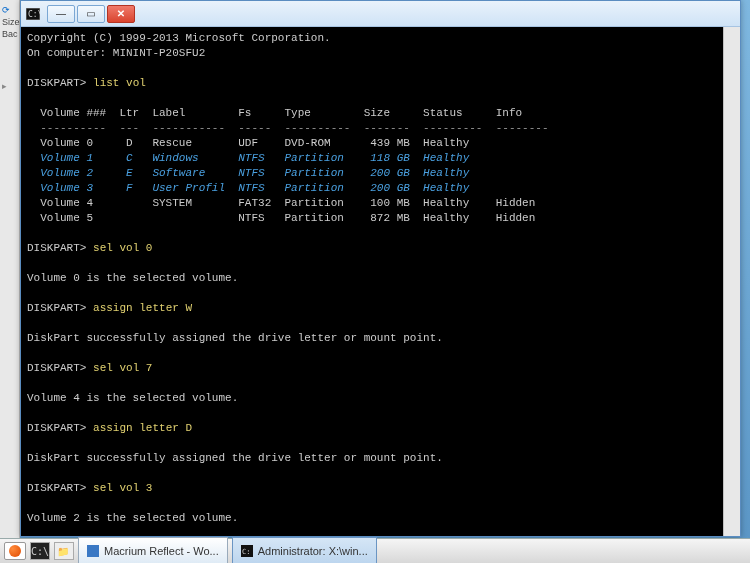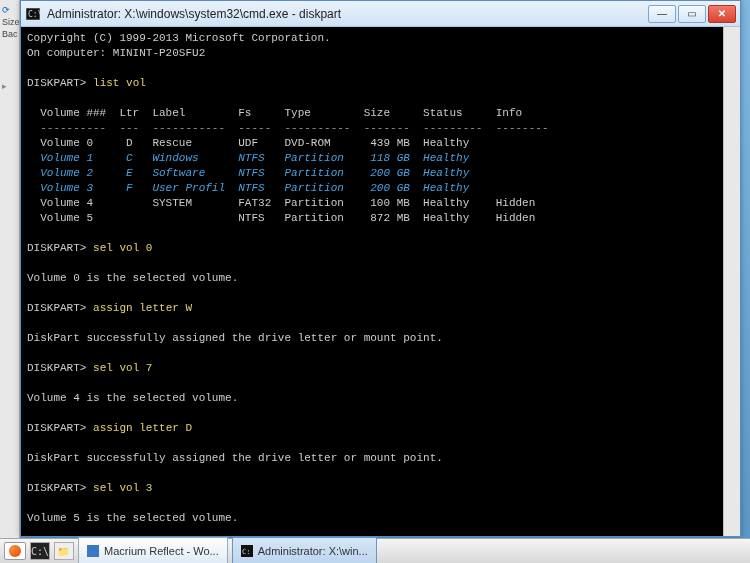--- a/index.html
+++ b/index.html
@@ -120,21 +120,20 @@
 </div>
 
 <div class="cmd-window">
   <div class="titlebar">
     <span class="icon-slot">
       <svg width="14" height="12">
           <rect width="14" height="12" fill="#111" stroke="#888"></rect>
           <text x="2" y="9" font-size="8" fill="#ccc" font-family="monospace">C:\</text>
         </svg>
     </span>
-    <span class="title">Administrator: X:\windows\system32\cmd.exe - diskpart</span>
     <div class="win-btns">
       <div class="win-btn">—</div>
       <div class="win-btn">▭</div>
       <div class="win-btn close">✕</div>
     </div>
   </div>
 
   <div class="cmd-body"><span>Copyright (C) 1999-2013 Microsoft Corporation.</span>
 <span>On computer: MININT-P20SFU2</span>
 
@@ -160,21 +159,21 @@
 <span class="prompt">DISKPART&gt;</span> <span class="cmd-in">sel vol 7</span>
 
 <span>Volume 4 is the selected volume.</span>
 
 <span class="prompt">DISKPART&gt;</span> <span class="cmd-in">assign letter D</span>
 
 <span>DiskPart successfully assigned the drive letter or mount point.</span>
 
 <span class="prompt">DISKPART&gt;</span> <span class="cmd-in">sel vol 3</span>
 
-<span>Volume 5 is the selected volume.</span>
+<span>Volume 2 is the selected volume.</span>
 
  
 
 
 
  </div>
 
   <div class="scrollbar"></div>
 </div>
 

